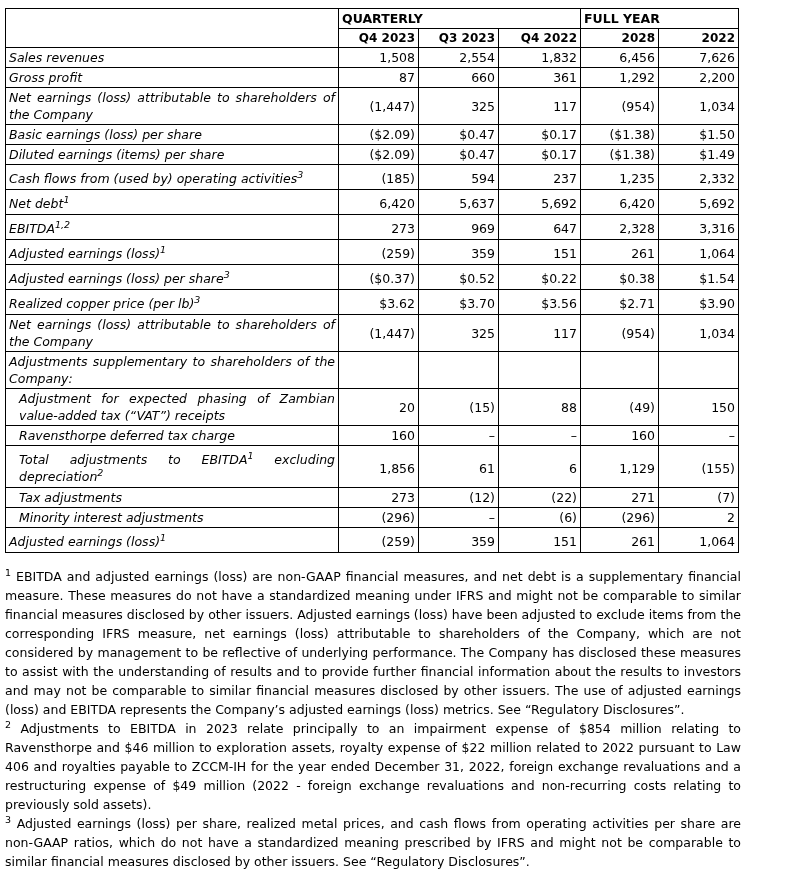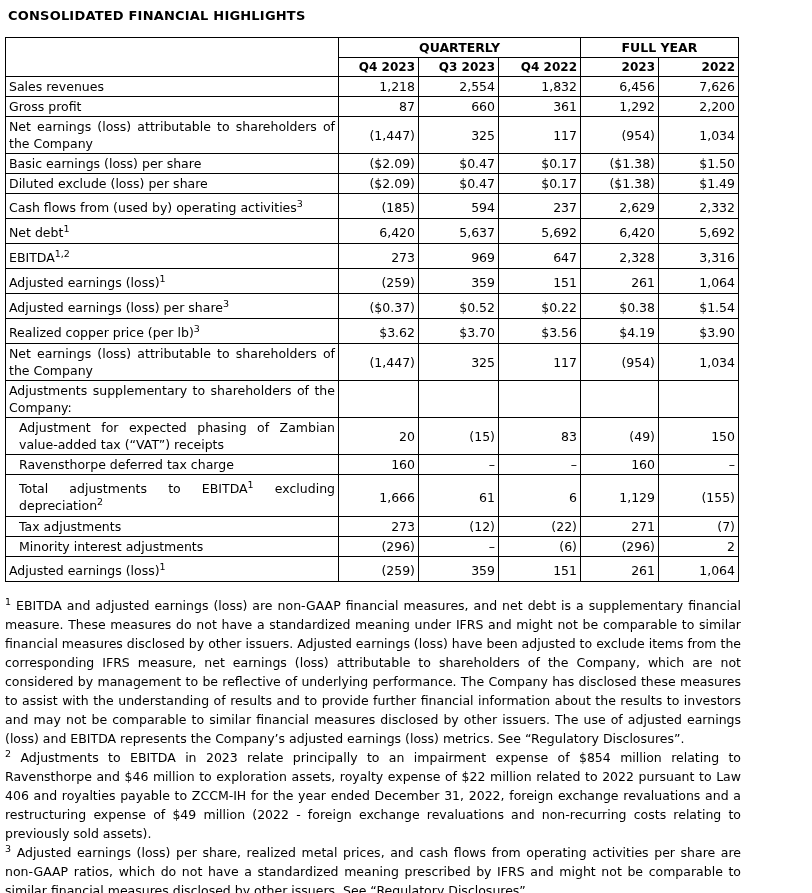--- a/index.html
+++ b/index.html
@@ -34,35 +34,36 @@
     padding: 1px 3px;
     vertical-align: middle;
     line-height: 1.36;
     overflow: hidden;
   }
   td.blank {
     border: none;
     background: #ffffff;
   }
   th.ghead {
-    text-align: center;
+    text-align: left;
     font-weight: bold;
     padding: 2px 0;
     font-size: 12.5px;
   }
   th.chead {
     text-align: right;
     font-weight: bold;
     padding-right: 6px;
     font-size: 12px;
   }
   td.label {
     text-align: justify;
     padding-left: 4px;
     padding-right: 5px;
+    font-style: italic;
   }
   td.label.indent {
     padding-left: 13px;
   }
   td.num {
     text-align: right;
     padding-right: 8px;
     white-space: nowrap;
   }
   td.num.paren {
@@ -87,49 +88,48 @@
   }
   .footnotes p {
     margin: 0;
   }
 </style>
 </head>
 <body>
 
 <div class="page">
 
-  <h1 class="doc-title">CONSOLIDATED FINANCIAL HIGHLIGHTS</h1>
 
   <table class="fin">
     <colgroup>
       <col style="width:333px">
       <col style="width:80px">
       <col style="width:80px">
       <col style="width:82px">
       <col style="width:78px">
       <col style="width:80px">
     </colgroup>
     <thead>
       <tr>
         <td class="blank" rowspan="2"></td>
         <th class="ghead" colspan="3">QUARTERLY</th>
         <th class="ghead" colspan="2">FULL YEAR</th>
       </tr>
       <tr>
         <th class="chead">Q4 2023</th>
         <th class="chead">Q3 2023</th>
         <th class="chead">Q4 2022</th>
-        <th class="chead">2023</th>
+        <th class="chead">2028</th>
         <th class="chead">2022</th>
       </tr>
     </thead>
     <tbody>
         <tr>
           <td class="label">Sales revenues</td>
-          <td class="num">1,218</td>
+          <td class="num">1,508</td>
           <td class="num">2,554</td>
           <td class="num">1,832</td>
           <td class="num">6,456</td>
           <td class="num">7,626</td>
         </tr>
         <tr>
           <td class="label">Gross profit</td>
           <td class="num">87</td>
           <td class="num">660</td>
           <td class="num">361</td>
@@ -146,33 +146,33 @@
         </tr>
         <tr>
           <td class="label">Basic earnings (loss) per share</td>
           <td class="num paren">($2.09)</td>
           <td class="num">$0.47</td>
           <td class="num">$0.17</td>
           <td class="num paren">($1.38)</td>
           <td class="num">$1.50</td>
         </tr>
         <tr>
-          <td class="label">Diluted exclude (loss) per share</td>
+          <td class="label">Diluted earnings (items) per share</td>
           <td class="num paren">($2.09)</td>
           <td class="num">$0.47</td>
           <td class="num">$0.17</td>
           <td class="num paren">($1.38)</td>
           <td class="num">$1.49</td>
         </tr>
         <tr class="sup-row">
           <td class="label">Cash flows from (used by) operating activities<sup>3</sup></td>
           <td class="num paren">(185)</td>
           <td class="num">594</td>
           <td class="num">237</td>
-          <td class="num">2,629</td>
+          <td class="num">1,235</td>
           <td class="num">2,332</td>
         </tr>
         <tr class="sup-row">
           <td class="label">Net debt<sup>1</sup></td>
           <td class="num">6,420</td>
           <td class="num">5,637</td>
           <td class="num">5,692</td>
           <td class="num">6,420</td>
           <td class="num">5,692</td>
         </tr>
@@ -198,21 +198,21 @@
           <td class="num">$0.52</td>
           <td class="num">$0.22</td>
           <td class="num">$0.38</td>
           <td class="num">$1.54</td>
         </tr>
         <tr class="sup-row">
           <td class="label">Realized copper price (per lb)<sup>3</sup></td>
           <td class="num">$3.62</td>
           <td class="num">$3.70</td>
           <td class="num">$3.56</td>
-          <td class="num">$4.19</td>
+          <td class="num">$2.71</td>
           <td class="num">$3.90</td>
         </tr>
         <tr>
           <td class="label">Net earnings (loss) attributable to shareholders of the Company</td>
           <td class="num paren">(1,447)</td>
           <td class="num">325</td>
           <td class="num">117</td>
           <td class="num paren">(954)</td>
           <td class="num">1,034</td>
         </tr>
@@ -221,35 +221,35 @@
           <td class="num"></td>
           <td class="num"></td>
           <td class="num"></td>
           <td class="num"></td>
           <td class="num"></td>
         </tr>
         <tr>
           <td class="label indent">Adjustment for expected phasing of Zambian value-added tax (“VAT”) receipts</td>
           <td class="num">20</td>
           <td class="num paren">(15)</td>
-          <td class="num">83</td>
+          <td class="num">88</td>
           <td class="num paren">(49)</td>
           <td class="num">150</td>
         </tr>
         <tr>
           <td class="label indent">Ravensthorpe deferred tax charge</td>
           <td class="num">160</td>
           <td class="num">–</td>
           <td class="num">–</td>
           <td class="num">160</td>
           <td class="num">–</td>
         </tr>
         <tr class="sup-row">
           <td class="label indent">Total adjustments to EBITDA<sup>1</sup> excluding depreciation<sup>2</sup></td>
-          <td class="num">1,666</td>
+          <td class="num">1,856</td>
           <td class="num">61</td>
           <td class="num">6</td>
           <td class="num">1,129</td>
           <td class="num paren">(155)</td>
         </tr>
         <tr>
           <td class="label indent">Tax adjustments</td>
           <td class="num">273</td>
           <td class="num paren">(12)</td>
           <td class="num paren">(22)</td>

